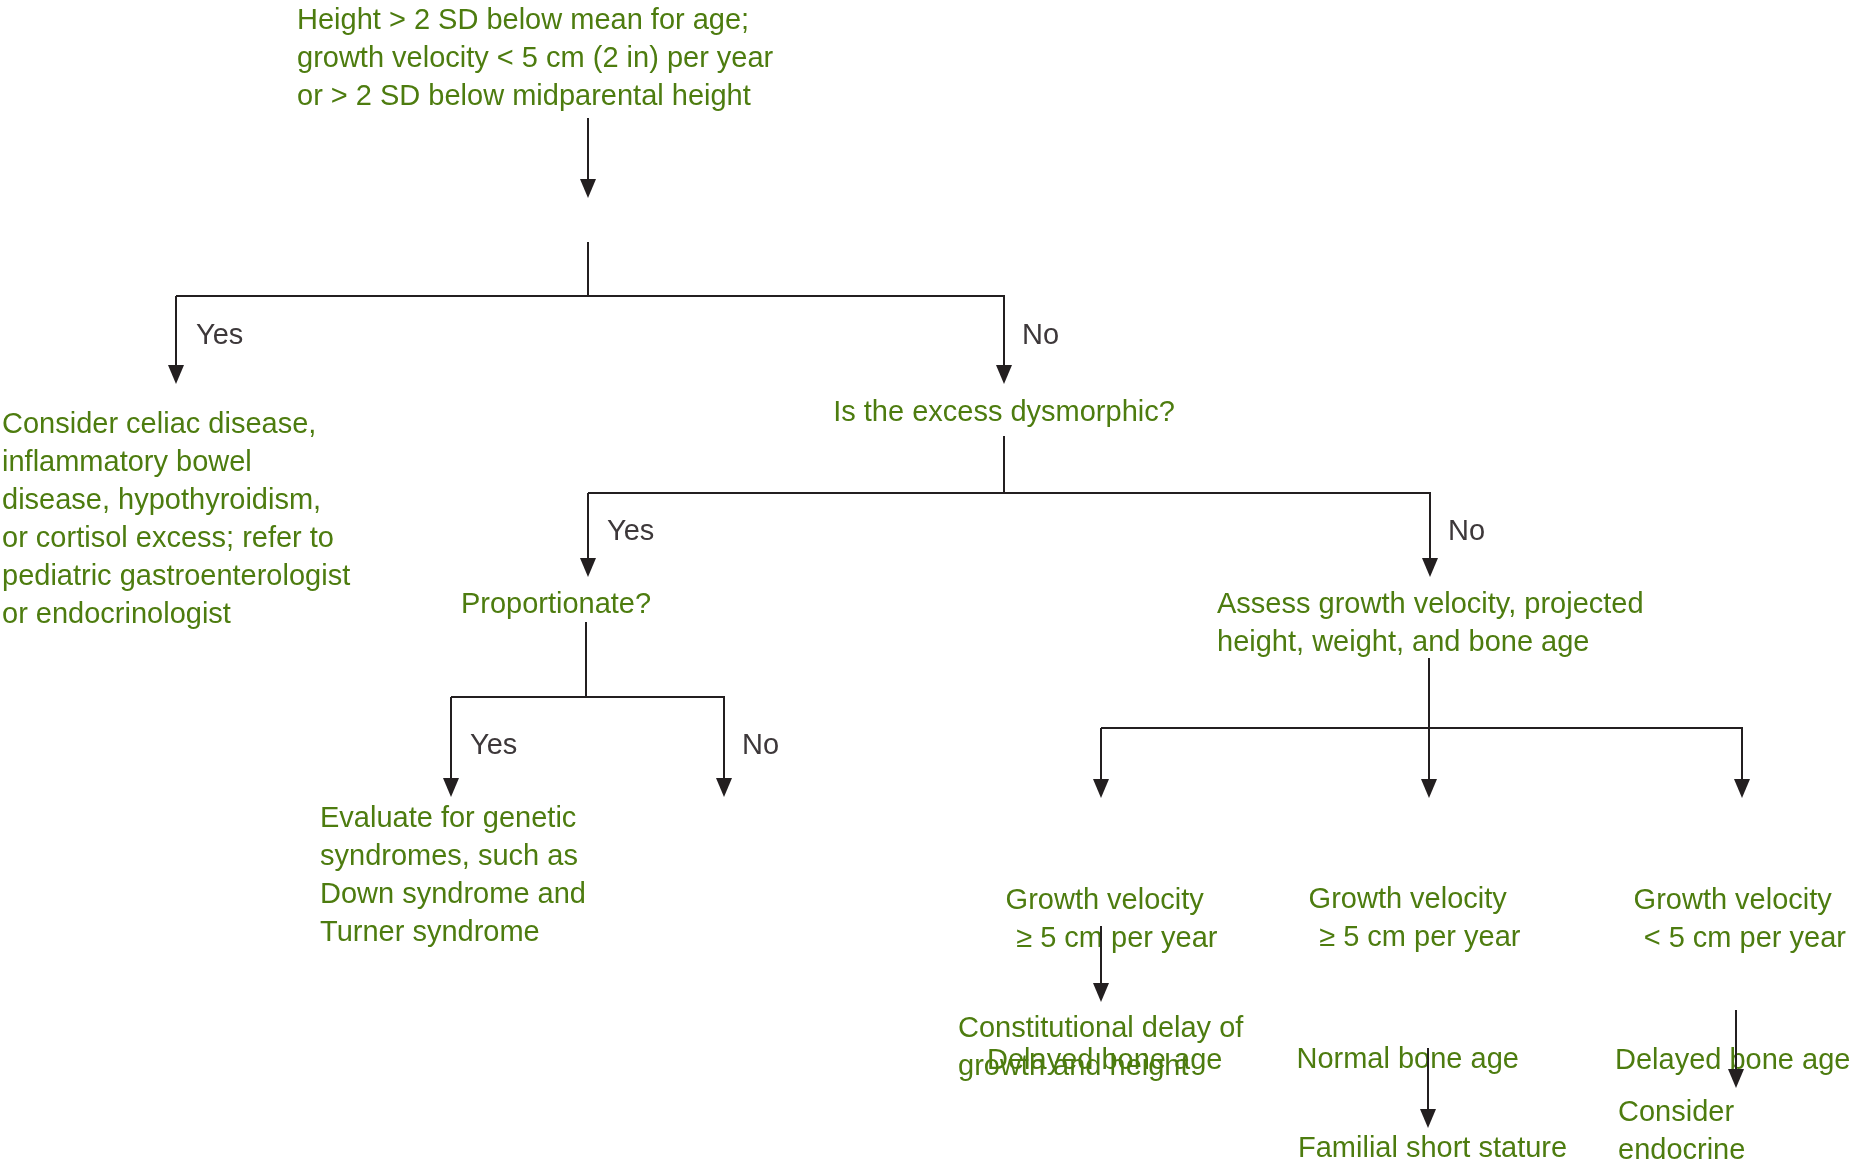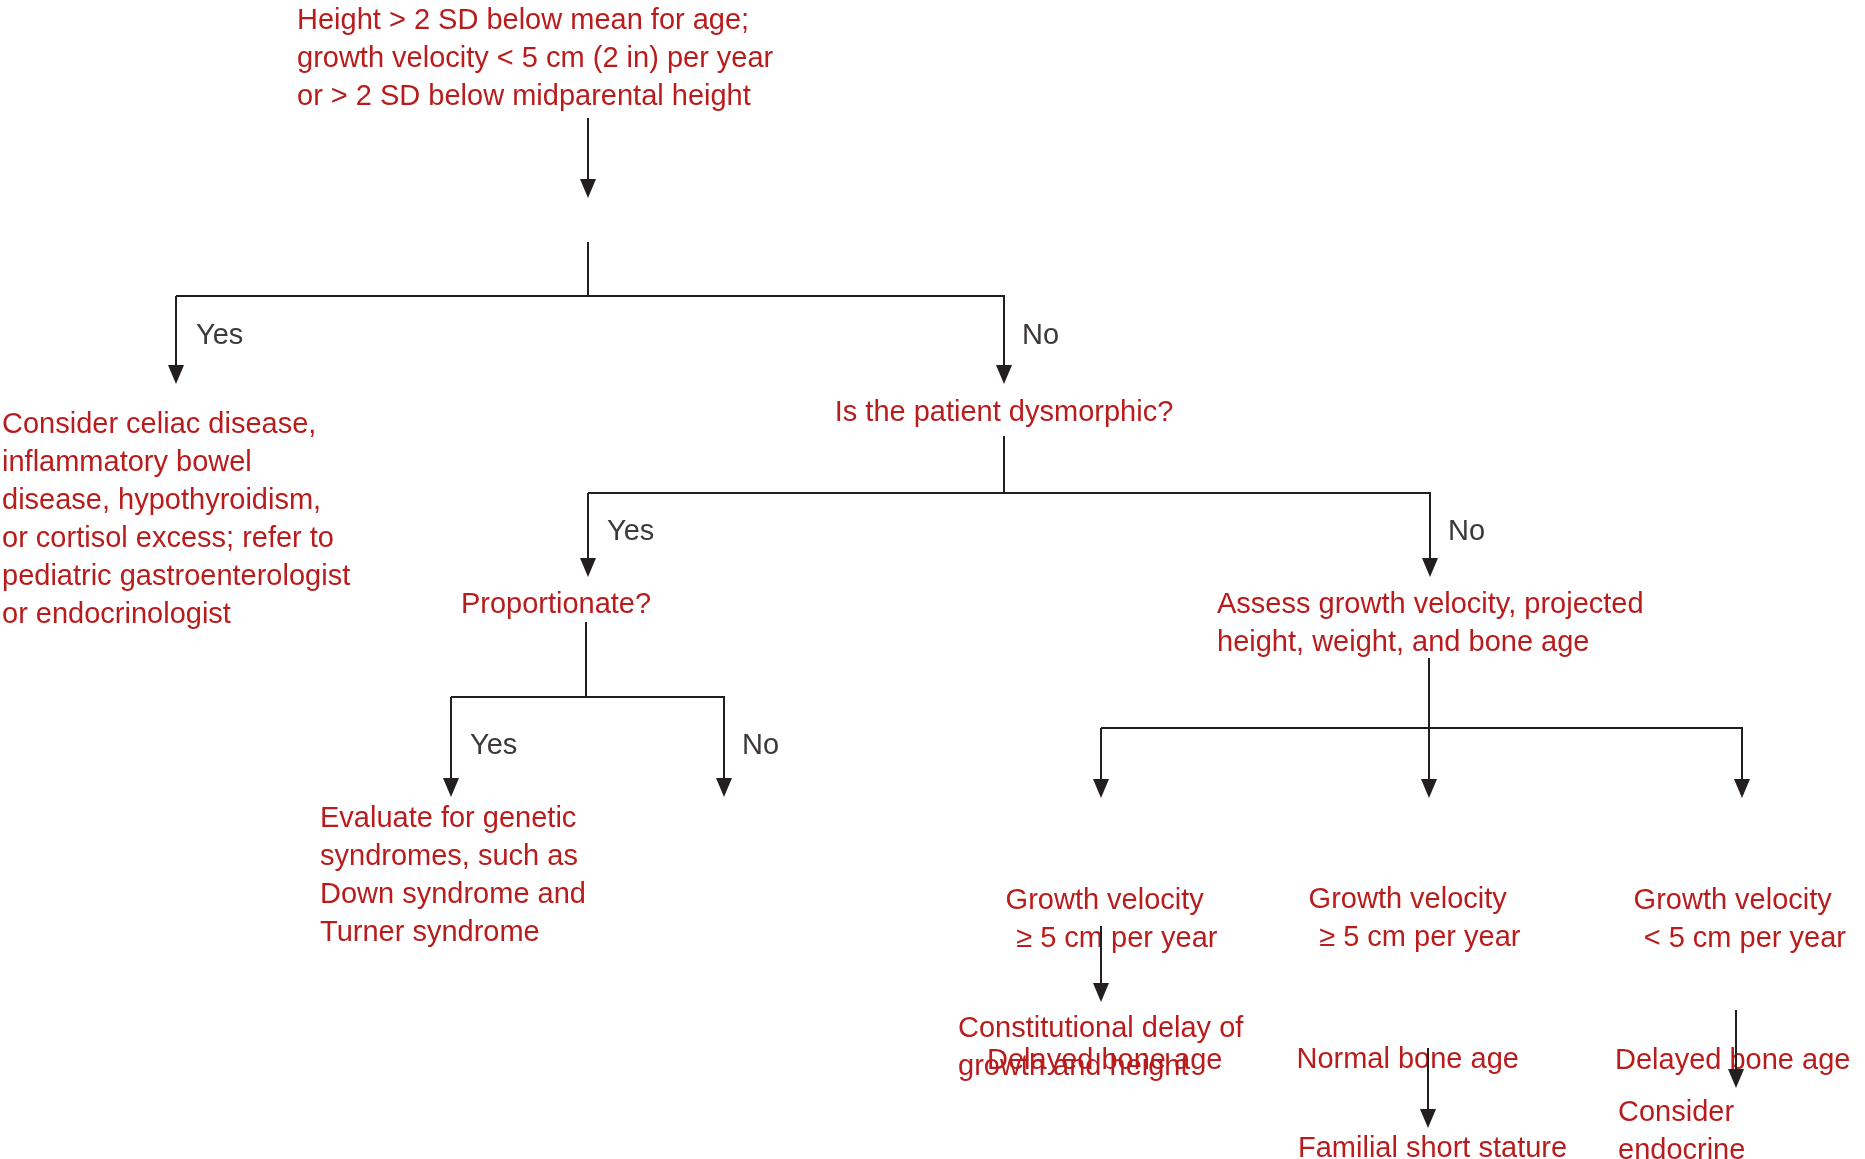--- a/index.html
+++ b/index.html
@@ -10,21 +10,21 @@
     background:#ffffff;
     overflow:hidden;
     font-family:"Liberation Sans", sans-serif;
     color:#3d383a;
   }
   .node{
     position:absolute;
     font-size:29px;
     line-height:38px;
     white-space:pre-wrap;
-    color:#b91c1c;
+    color:#4d7c0f;
   }
   .center{
     transform:translateX(-50%);
     white-space:nowrap;
   }
   .edge-label{
     position:absolute;
     font-size:29px;
     line-height:34px;
     white-space:nowrap;
@@ -73,21 +73,21 @@
 inflammatory bowel
 disease, hypothyroidism,
 or cortisol excess; refer to
 pediatric gastroenterologist
 or endocrinologist</div>
 
   <div class="vline" style="left:1003px;top:296px;height:70px"></div>
   <div class="ahead" style="left:996px;top:365px"></div>
   <div class="edge-label" style="left:1022px;top:317px">No</div>
 
-  <div class="node center" style="left:1004px;top:392px">Is the patient dysmorphic?</div>
+  <div class="node center" style="left:1004px;top:392px">Is the excess dysmorphic?</div>
   <div class="vline" style="left:1003px;top:436px;height:57px"></div>
   <div class="hline" style="left:588px;top:492px;width:843px"></div>
 
   <div class="vline" style="left:587px;top:493px;height:66px"></div>
   <div class="ahead" style="left:580px;top:558px"></div>
   <div class="edge-label" style="left:607px;top:513px">Yes</div>
 
   <div class="vline" style="left:1429px;top:493px;height:66px"></div>
   <div class="ahead" style="left:1422px;top:558px"></div>
   <div class="edge-label" style="left:1448px;top:513px">No</div>

